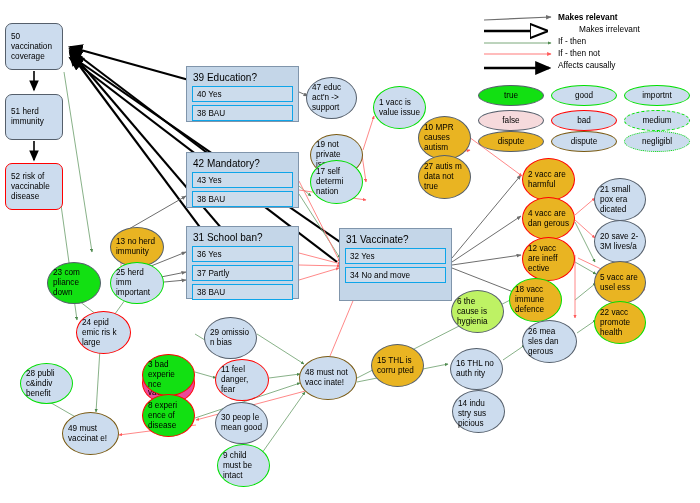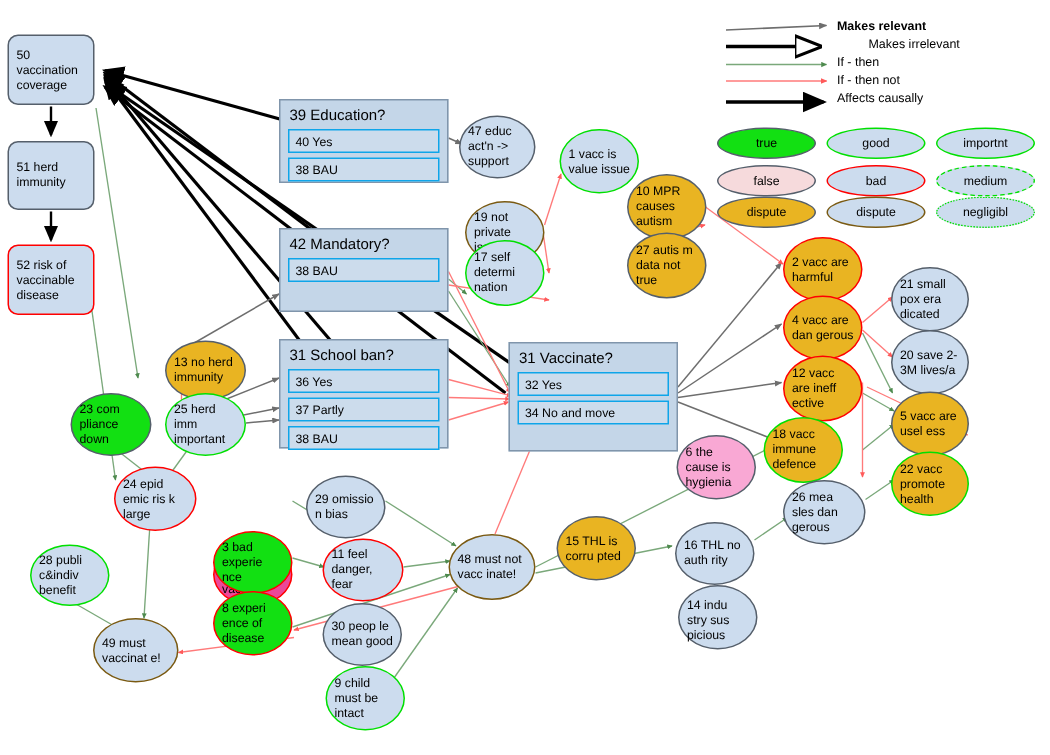--- a/index.html
+++ b/index.html
@@ -251,41 +251,42 @@
       </div>
       <div class="node ellipse" style="left: 594px; top: 220px; width: 52px; height: 43px; background: rgb(204, 220, 238); border: 1px solid rgb(85, 95, 107);">
         <span>20 save 2-3M lives/a</span>
       </div>
       <div class="node ellipse" style="left: 594px; top: 261px; width: 52px; height: 43px; background: rgb(233, 180, 34); border: 1px solid rgb(85, 95, 107);">
         <span>5 vacc are usel ess</span>
       </div>
       <div class="node ellipse" style="left: 594px; top: 301px; width: 52px; height: 43px; background: rgb(233, 180, 34); border: 1.8px solid rgb(0, 224, 0);">
         <span>22 vacc promote health</span>
       </div>
-      <div class="node ellipse" style="left: 451px; top: 290px; width: 53px; height: 43px; background: #f9a8d4; border: 1px solid rgb(85, 95, 107);">
+      <div class="node ellipse" style="left: 451px; top: 290px; width: 53px; height: 43px; background: #bef264; border: 1px solid rgb(85, 95, 107);">
         <span>6 the cause is hygienia</span>
       </div>
       <div class="node ellipse" style="left: 371px; top: 344px; width: 53px; height: 43px; background: rgb(233, 180, 34); border: 1px solid rgb(85, 95, 107);">
         <span>15 THL is corru pted</span>
       </div>
       <div class="node ellipse" style="left: 450px; top: 348px; width: 53px; height: 42px; background: rgb(204, 220, 238); border: 1px solid rgb(85, 95, 107);">
         <span>16 THL no auth rity</span>
       </div>
       <div class="node ellipse" style="left: 452px; top: 390px; width: 53px; height: 43px; background: rgb(204, 220, 238); border: 1px solid rgb(85, 95, 107); align-items: flex-end;">
         <span>14 indu stry sus picious</span>
       </div>
     </div>
   <div id="decision-layer">
       <div class="decbox" style="left: 186px; top: 66px; width: 113px; height: 56px;">
         <div class="dectitle">39 Education?</div>
         <div class="decopt">40 Yes</div>
         <div class="decopt">38 BAU</div>
       </div>
       <div class="decbox" style="left: 186px; top: 152px; width: 113px; height: 56px;">
         <div class="dectitle">42 Mandatory?</div>
+        <div class="decopt">43 Yes</div>
         <div class="decopt">38 BAU</div>
       </div>
       <div class="decbox" style="left: 186px; top: 226px; width: 113px; height: 73px;">
         <div class="dectitle">31 School ban?</div>
         <div class="decopt">36 Yes</div>
         <div class="decopt">37 Partly</div>
         <div class="decopt">38 BAU</div>
       </div>
       <div class="decbox" style="left: 339px; top: 228px; width: 113px; height: 73px;">
         <div class="dectitle">31 Vaccinate?</div>

